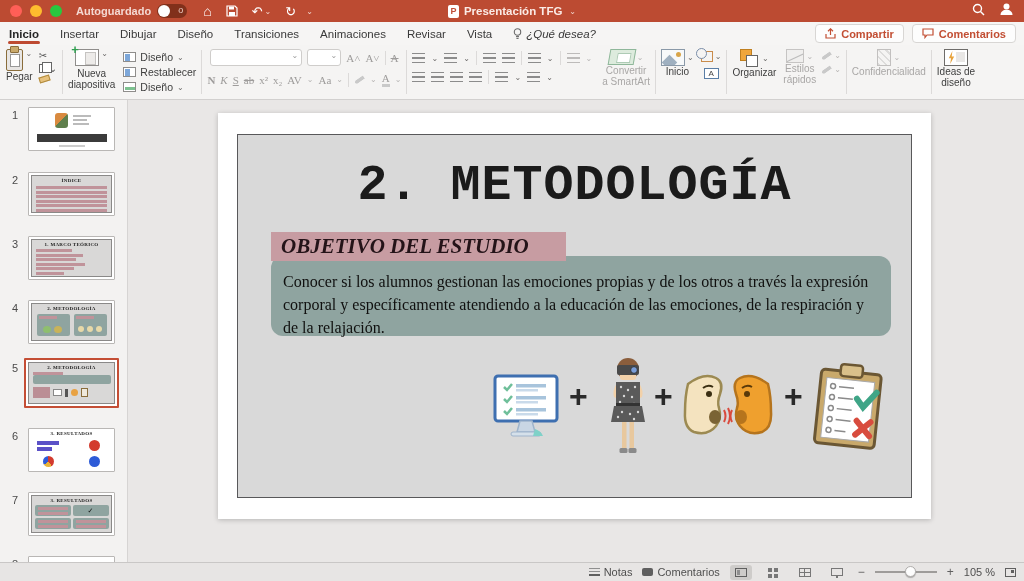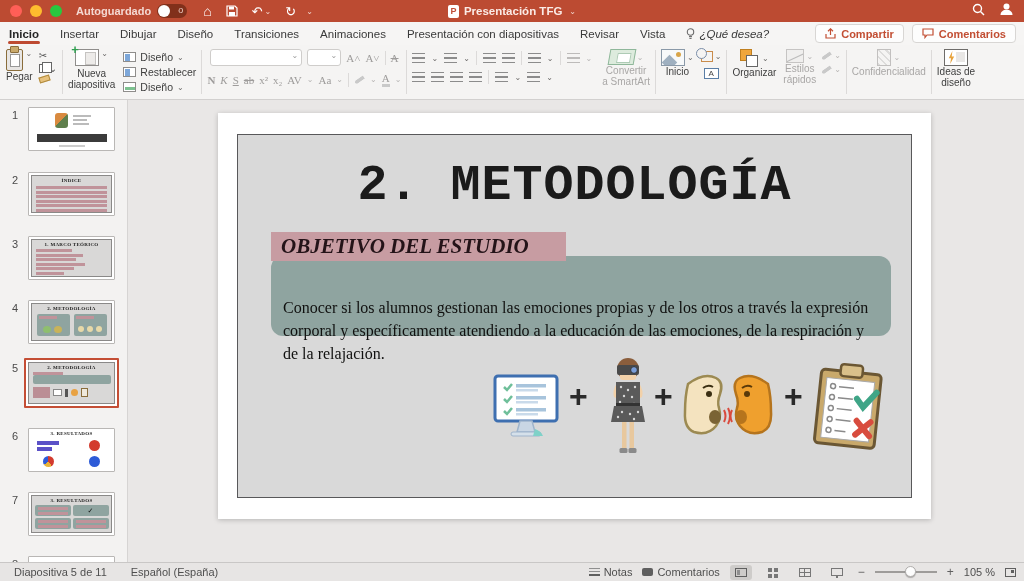--- a/index.html
+++ b/index.html
@@ -101,21 +101,21 @@
   .ttitle { font-family:"Liberation Serif", serif; font-weight:bold; font-size:5px; color:#222; text-align:center; margin-top:2px; letter-spacing:0.3px; }
   .pinkbar { background:#C0939A; height:3px; margin:1.5px 4px; }
   .tealbox-mini { background:#8FA4A0; border-radius:2px; }
 
   .canvas { position:absolute; left:128px; top:0; right:0; height:440px; background:#E9E7E6; }
   .slide { position:absolute; left:90px; top:13px; width:713px; height:406px; background:#FFFFFF; box-shadow:0 1px 5px rgba(0,0,0,0.22); }
   .slide-inner { position:absolute; left:19px; top:21px; width:675px; height:364px; background:#D9D9D9; border:1px solid #58585A; }
   .slide-title { position:absolute; left:0; right:0; top:22px; text-align:center; font-family:"Liberation Mono", monospace; font-weight:bold; font-size:50px; letter-spacing:1px; color:#1B1B1B; }
   .obj-header { position:absolute; left:33px; top:97px; width:295px; height:29px; background:#C79CA2; font-family:"Liberation Serif", serif; font-weight:bold; font-style:italic; font-size:21px; color:#241318; padding:2px 0 0 10px; z-index:2; }
   .teal-box { position:absolute; left:33px; top:121px; width:620px; height:80px; background:#8FA4A0; border-radius:12px; z-index:1; }
-  .obj-body { position:absolute; left:12px; right:12px; top:8px; font-family:"Liberation Serif", serif; font-size:16px; line-height:23px; color:#10100F;margin-top:26px; }
+  .obj-body { position:absolute; left:12px; right:12px; top:8px; font-family:"Liberation Serif", serif; font-size:16px; line-height:23px; color:#10100F; }
   .instruments-box { position:absolute; left:33px; top:229px; width:190px; height:84px; background:#BB8E95; text-align:center; font-family:"Liberation Serif", serif; font-weight:bold; font-style:italic; font-size:20px; line-height:26px; color:#26161A; padding-top:4px; }
   .plus-sign { position:absolute; font-size:32px; font-weight:bold; color:#2A2A2A; font-family:"Liberation Sans", sans-serif; }
 
   
   .notesbar { position:absolute; left:128px; right:0; bottom:0; height:22px; background:#FAF9F8; border-top:1px solid #D8D6D5; display:flex; align-items:center; padding-left:8px; font-size:11px; color:#2E2E2E; }
   .statusbar { height:19px; background:#E7E5E4; border-top:1px solid #C9C7C6; display:flex; align-items:center; font-size:11px; color:#4F4F4F; padding:0 10px; position:relative; }
   .sb-left { display:flex; gap:24px; padding-left:4px; }
   .sb-right { position:absolute; right:8px; display:flex; align-items:center; gap:10px; }
   .sb-item { display:flex; align-items:center; gap:4px; }
   .notes-ico { width:11px; height:8px; border-bottom:2px solid #5F5F5F; background:repeating-linear-gradient(to bottom,#8F8F8F 0 1px,transparent 1px 3px); }
@@ -184,21 +184,20 @@
     </div>
   </div>
 
   <div class="tabrow">
     <span class="tab active">Inicio</span>
     <span class="tab">Insertar</span>
     <span class="tab">Dibujar</span>
     <span class="tab">Diseño</span>
     <span class="tab">Transiciones</span>
     <span class="tab">Animaciones</span>
-    <span class="tab">Presentación con diapositivas</span>
     <span class="tab">Revisar</span>
     <span class="tab">Vista</span>
     <span class="tab tab-tellme">
       <svg width="9" height="12" viewBox="0 0 9 12">
           <circle cx="4.5" cy="4" r="3.2" fill="none" stroke="#6B6B6B" stroke-width="1.1"></circle>
           <line x1="3" y1="8.6" x2="6" y2="8.6" stroke="#6B6B6B" stroke-width="1.1"></line>
           <line x1="3.4" y1="10.4" x2="5.6" y2="10.4" stroke="#6B6B6B" stroke-width="1.1"></line>
         </svg>
       <span>¿Qué desea?</span>
     </span>
@@ -623,24 +622,20 @@
                 <line x1="60" y1="58" x2="46" y2="72"></line>
               </g>
           </svg>
         </div>
       </div>
     </div>
 
   </div>
 
   <div class="statusbar">
-    <div class="sb-left">
-      <span>Diapositiva 5 de 11</span>
-      <span>Español (España)</span>
-    </div>
     <div class="sb-right">
       <span class="sb-item">
           <span class="notes-ico"></span>
           <span>Notas</span>
         </span>
       <span class="sb-item">
           <span class="bub-ico"></span>
           <span>Comentarios</span>
         </span>
       <span class="viewbtn sel">

